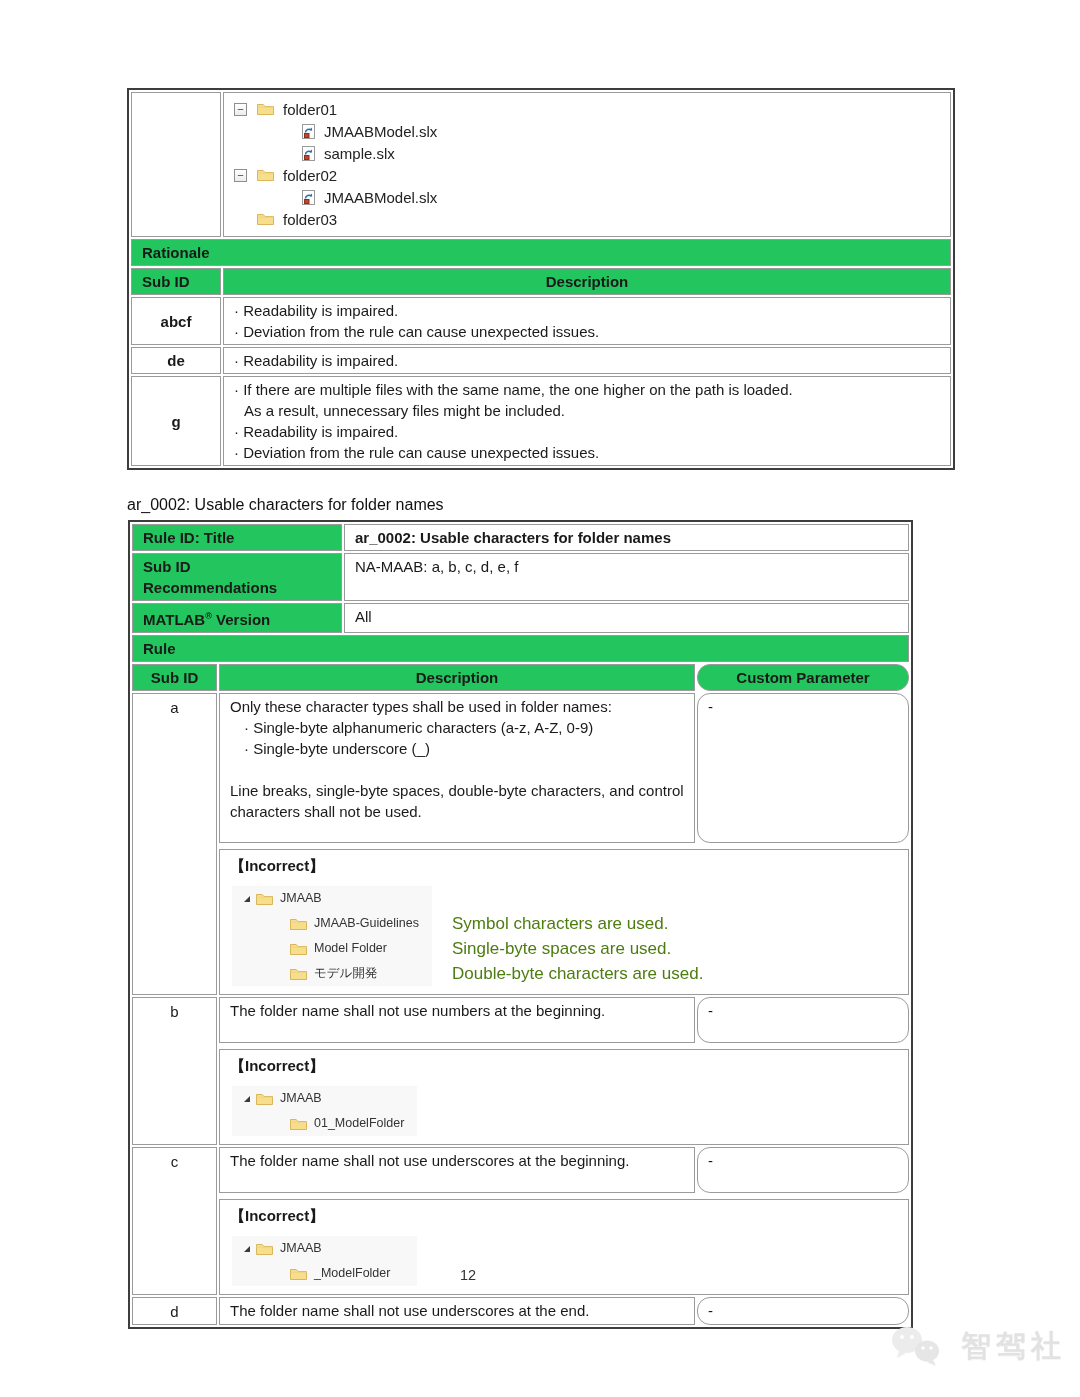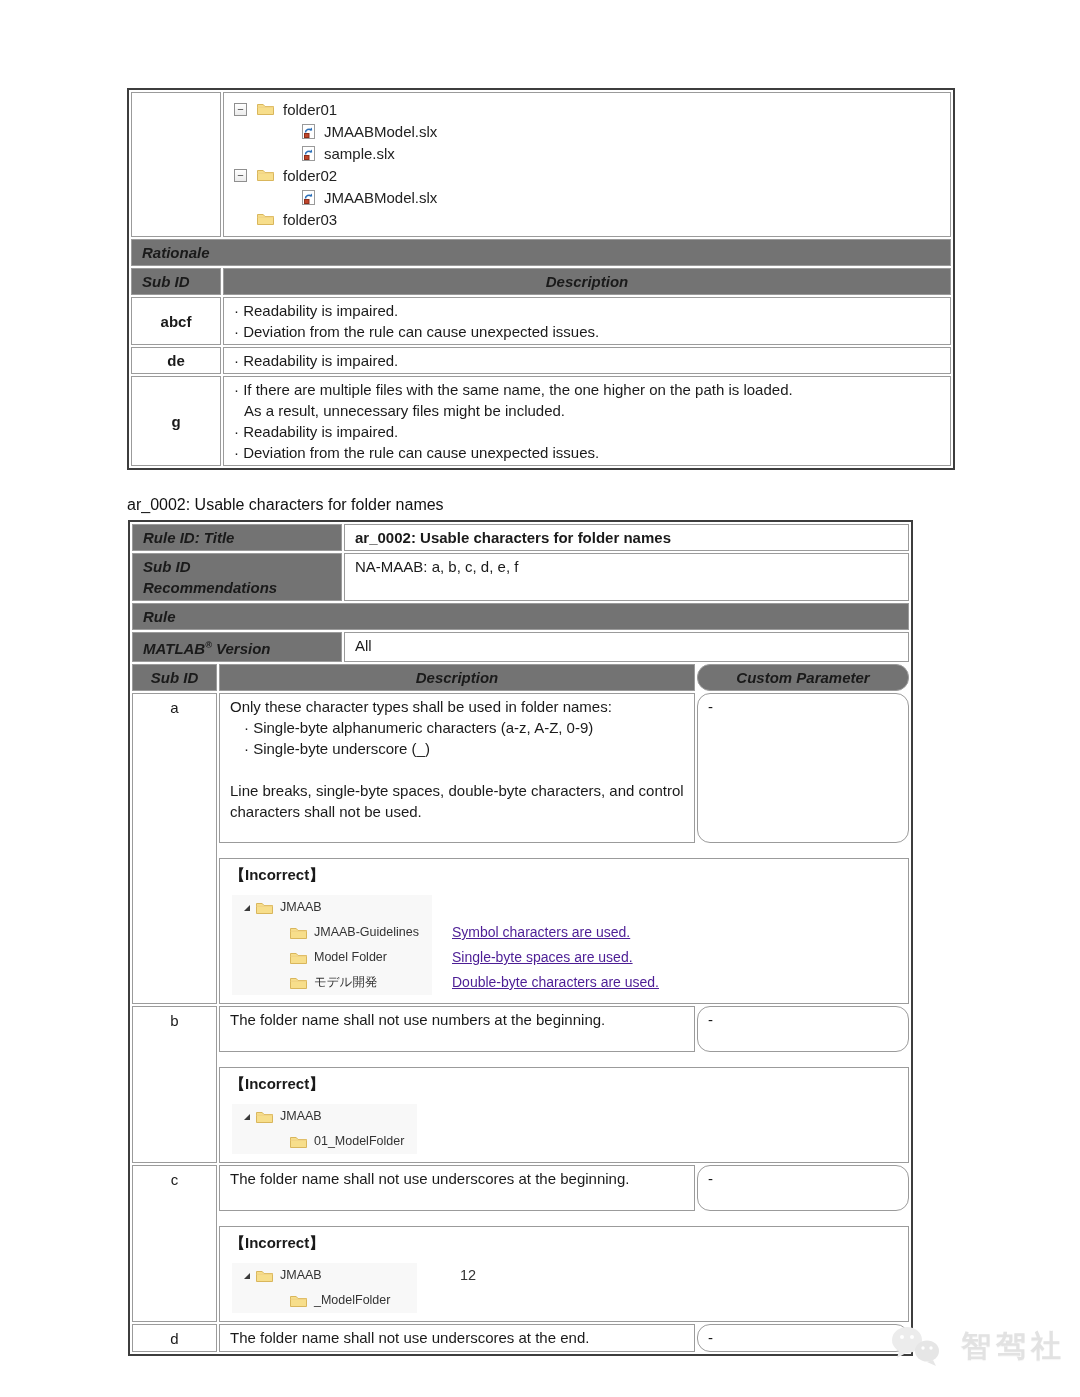--- a/index.html
+++ b/index.html
@@ -10,21 +10,21 @@
     font-family:"Liberation Sans", sans-serif;
     font-size:15px; color:#1a1a1a;
     overflow:hidden;
   }
 
   
   .ttable { background:#fff; border:2px solid #3d3d3d; padding:2px; }
   .trow   { display:flex; gap:2px; margin-top:2px; }
   .trow:first-child { margin-top:0; }
   .cell   { border:1px solid #9b9b9b; background:#fff; padding:2px 10px; line-height:21px; }
-  .hdr    { background:#737373; font-weight:bold;font-style:italic; }
+  .hdr    { background:#22c55e; font-weight:bold; }
   .grow   { flex:1 1 auto; }
   .ctr    { text-align:center; }
   .vctr   { display:flex; align-items:center; justify-content:center;font-weight:bold; }
   .topctr { display:flex; justify-content:center; align-items:flex-start; padding-top:3px; }
 
   
   .t1 { position:absolute; left:127px; top:88px; width:828px; }
   .t1 .subcol { width:90px; flex:0 0 90px; }
 
   .tree-cell { padding:5px 8px 6px 10px; }
@@ -44,37 +44,37 @@
 
   
   .heading { position:absolute; left:127px; top:496px; font-size:16px; color:#111; }
 
   
   .t2 { position:absolute; left:128px; top:520px; width:785px; }
   .lblcol { width:210px; flex:0 0 210px; }
   .sidcol { width:85px;  flex:0 0 85px; }
   .desccol{ width:476px; flex:0 0 476px; }
   .paramcol { flex:1 1 auto;border-radius:13px; }
-  .rg { display:flex; flex-direction:column; gap:15px; flex:1 1 auto; min-width:0; }
+  .rg { display:flex; flex-direction:column; gap:6px; flex:1 1 auto; min-width:0; }
   .rg .trow { margin-top:0; }
 
   .desc-a { min-height:150px; }
   .desc-bc { min-height:46px; }
   .bullet { padding-left:14px; }
   .gapline { height:21px; }
 
   
   .icell { padding:4px 10px 8px 10px; }
   .inc-label { font-weight:bold; line-height:24px; }
   .itree { position:relative; margin-top:8px; }
   .itree::before { content:''; position:absolute; left:2px; top:0; bottom:0; width:200px; background:#f8f8f8; }
   .itree.narrow::before { width:185px; }
   .irow { position:relative; display:flex; align-items:center; height:25px; font-size:12.5px; color:#333; }
   .imain { flex:0 0 222px; display:flex; align-items:center; white-space:nowrap; }
-  .inote { font-size:14px; color:#4c1d95; white-space:nowrap;text-decoration:underline; }
+  .inote { font-size:17px; color:#4d7c0f; white-space:nowrap; }
   .ilvl0 { padding-left:14px; }
   .ilvl1 { padding-left:60px; }
   .se-arrow {
     width:0; height:0; flex:0 0 auto;
     border-left:6px solid transparent; border-bottom:6px solid #3a3a3a;
     margin-right:6px;
   }
   .itree .icon { margin-right:6px; }
   .ilab { padding-left:1px; }
 
@@ -214,26 +214,26 @@
     <div class="cell hdr lblcol">
       <div>Sub ID</div>
       <div>Recommendations</div>
     </div>
     <div class="cell grow">
       <div>NA-MAAB: a, b, c, d, e, f</div>
     </div>
   </div>
 
   <div class="trow">
-    <div class="cell hdr grow">Rule</div>
-  </div>
-
-  <div class="trow">
     <div class="cell hdr lblcol"><span>MATLAB</span><sup style="font-size:9px">®</sup><span> Version</span></div>
     <div class="cell grow">All</div>
+  </div>
+
+  <div class="trow">
+    <div class="cell hdr grow">Rule</div>
   </div>
 
   <div class="trow">
     <div class="cell hdr sidcol ctr">Sub ID</div>
     <div class="cell hdr desccol ctr">Description</div>
     <div class="cell hdr paramcol ctr">Custom Parameter</div>
   </div>
 
   <div class="trow">
     <div class="cell sidcol topctr">a</div>

